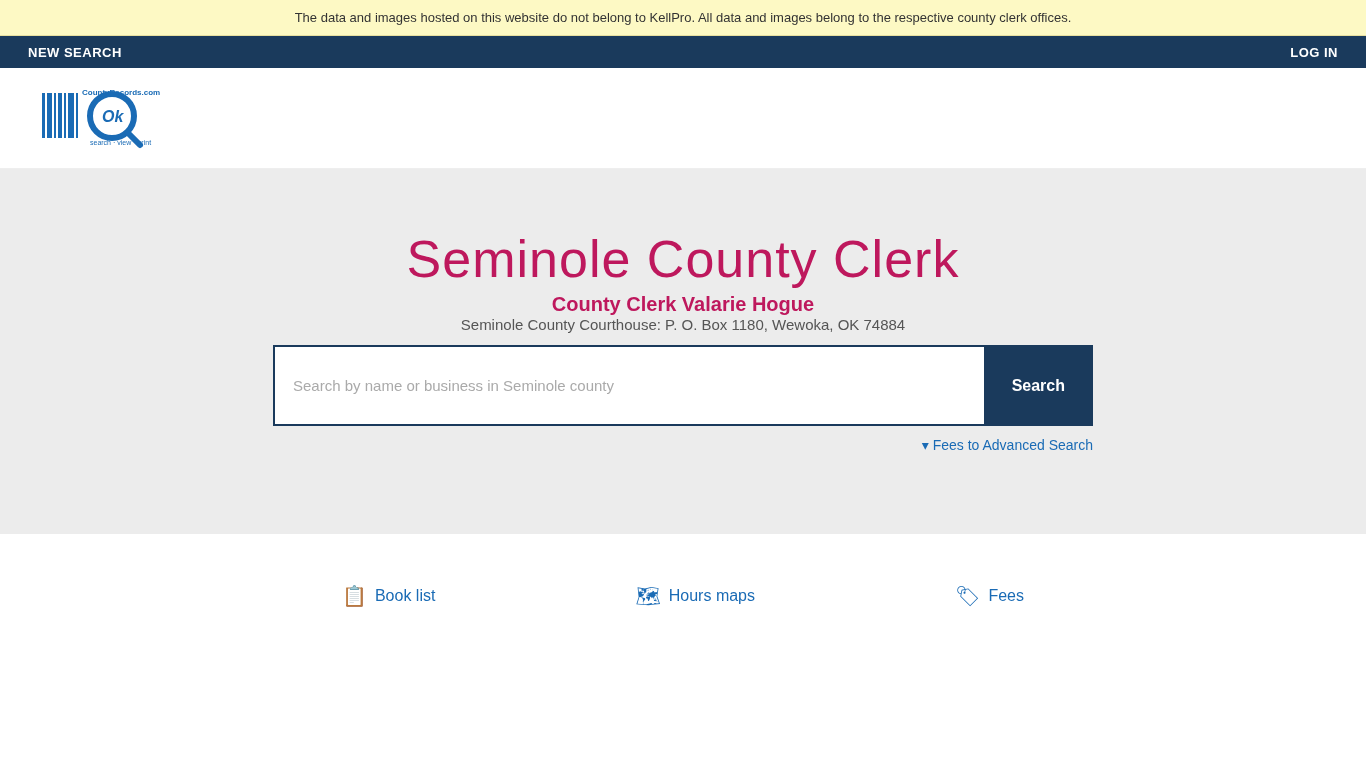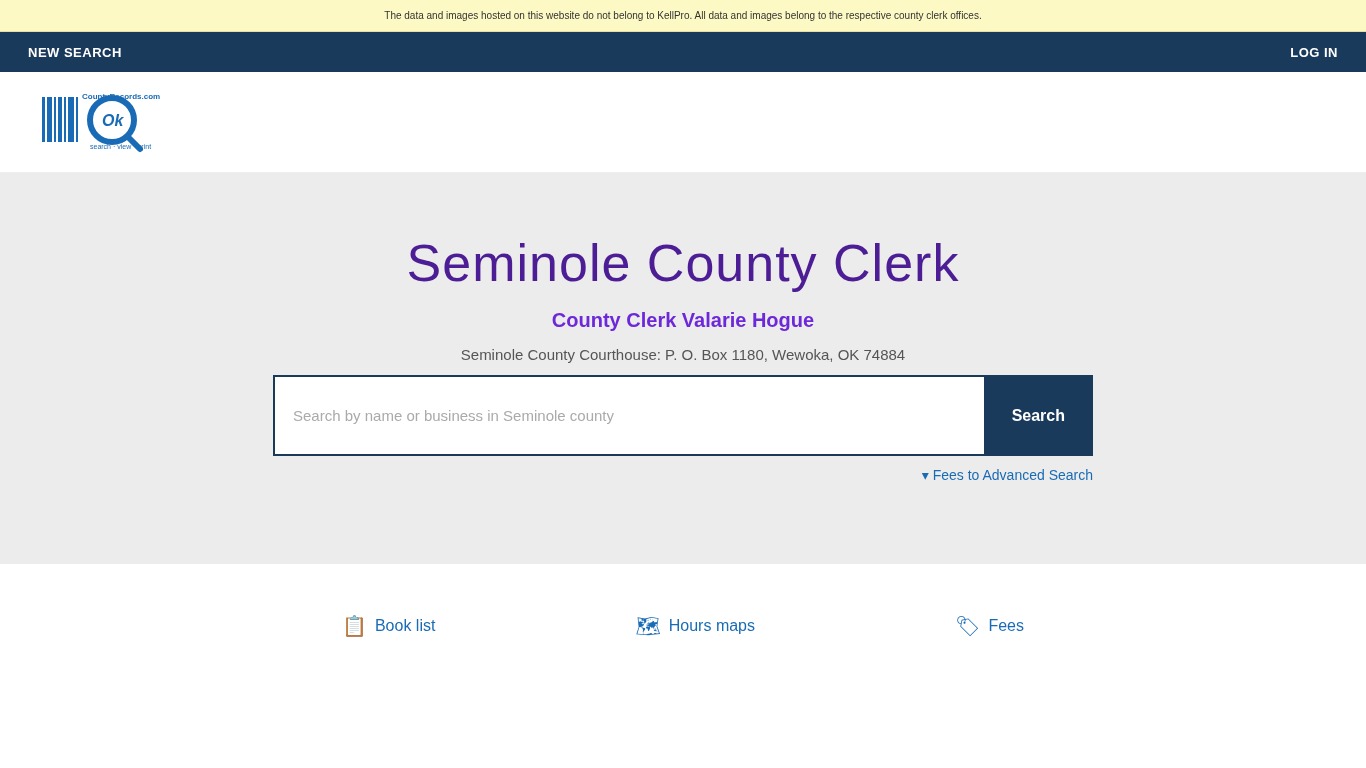--- a/index.html
+++ b/index.html
@@ -3,33 +3,33 @@
   <meta charset="utf-8">
   <style>
     * { margin: 0; padding: 0; box-sizing: border-box; }
     body { font-family: Arial, sans-serif; background: #fff; color: #333; }
 
     
     .top-banner {
       background: #fdf9c4;
       text-align: center;
       padding: 10px 8px;
-      font-size: 10px;
+      font-size: 13px;
       color: #333;
       border-bottom: 1px solid #e8e0a0;
     }
 
     
     .nav-bar {
       background: #1a3a5c;
       display: flex;
       justify-content: space-between;
       align-items: center;
       padding: 0 20px;
-      height: 40px;
+      height: 32px;
     }
     .nav-bar a {
       color: #fff;
       text-decoration: none;
       font-size: 13px;
       font-weight: bold;
       letter-spacing: 0.5px;
       padding: 10px 8px;
     }
 
@@ -72,29 +72,28 @@
 
     
     .hero-section {
       background: #ececec;
       padding: 60px 20px 80px;
       text-align: center;
     }
     .hero-title {
       font-size: 52px;
       font-weight: 300;
-      color: #4c1d95;
-      margin-bottom: 16px;
+      color: #be185d;
+      margin-bottom: 4px;
       letter-spacing: 1px;
     }
     .hero-subtitle {
       font-size: 20px;
-      color: #6d28d9;
+      color: #be185d;
       font-weight: bold;
-      margin-bottom: 14px;
     }
     .hero-address {
       font-size: 15px;
       color: #555;
       margin-bottom: 12px;
     }
     .hero-contact {
       font-size: 15px;
       color: #555;
       margin-bottom: 40px;

